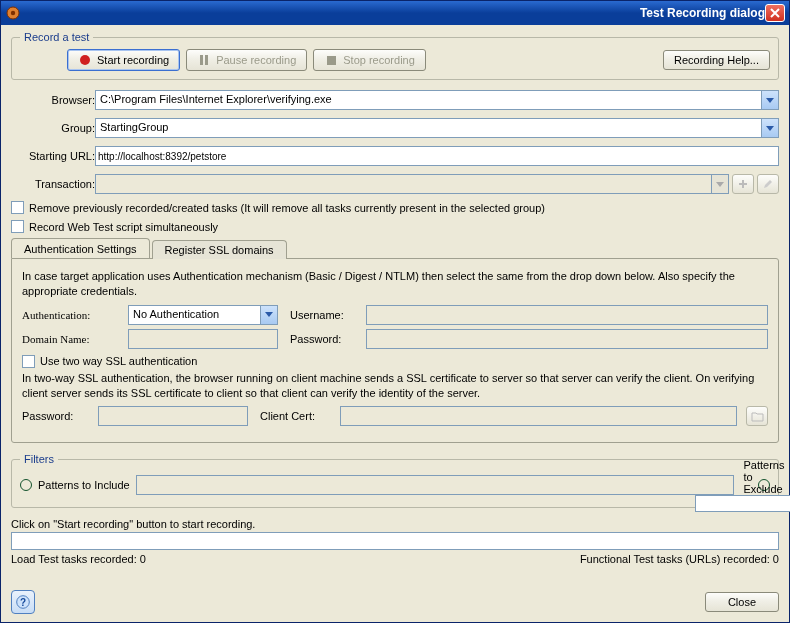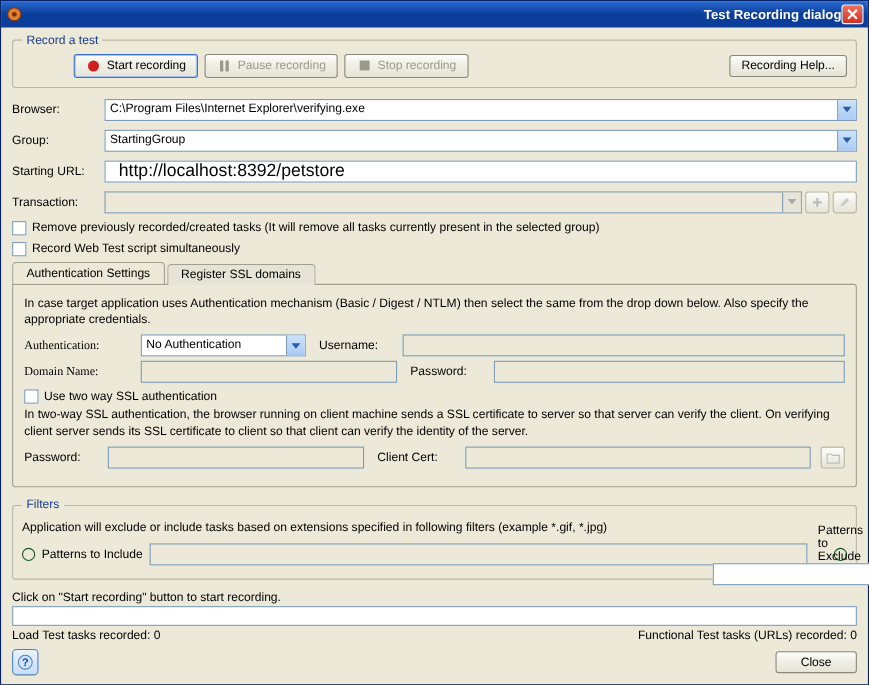--- a/index.html
+++ b/index.html
@@ -80,28 +80,28 @@
   }
   .btn .icon { width: 14px; height: 14px; display:inline-flex; align-items:center; justify-content:center;}
   .toolbar-row {
     display: flex; align-items: center; gap: 6px; padding-left: 47px;
   }
   .toolbar-row .right { margin-left: auto; }
   .form-row {
     display: flex; align-items: center;
     margin: 4px 0;
   }
-  .label-col { width: 84px; }
+  .label-col { width: 84px; text-align: right; }
   .field {
     flex: 1;
     height: 20px;
     border: 1px solid #7f9db9;
     background: #fff;
-    padding: 2px 12px;
-    font-size: 16px;
+    padding: 2px 2px;
+    font-size: 10px;
   }
   .field.readonly { background: #ece9d8; }
   .combo {
     flex: 1;
     display: flex;
     border: 1px solid #7f9db9;
     background: #fff;
     height: 20px;
   }
   .combo-text { flex:1; padding: 2px 4px; font-size:11px; white-space:nowrap; overflow:hidden;}
@@ -344,21 +344,20 @@
         <span class="small-iconbtn disabled">
           <svg width="13" height="11" viewBox="0 0 13 11">
               <path d="M1 2h4l1 1h6v7H1z" fill="none" stroke="#bbb"></path>
             </svg>
         </span>
       </div>
     </div>
 
     <fieldset class="group" style="margin-top:10px;">
       <legend>Filters</legend>
-      <div class="info-text">Application will exclude or include tasks based on extensions specified in following filters (example *.gif, *.jpg)</div>
       <div class="subrow">
         <span class="radio"></span>
         <span>Patterns to Include</span>
         <input class="field readonly" readonly="" style="flex: 1 1 0%;">
         <span style="width:12px;"></span>
         <span class="radio">
             <span class="dot"></span>
         <span>Patterns to Exclude</span>
         <input class="field" style="flex: 1 1 0%;">
       </span>

